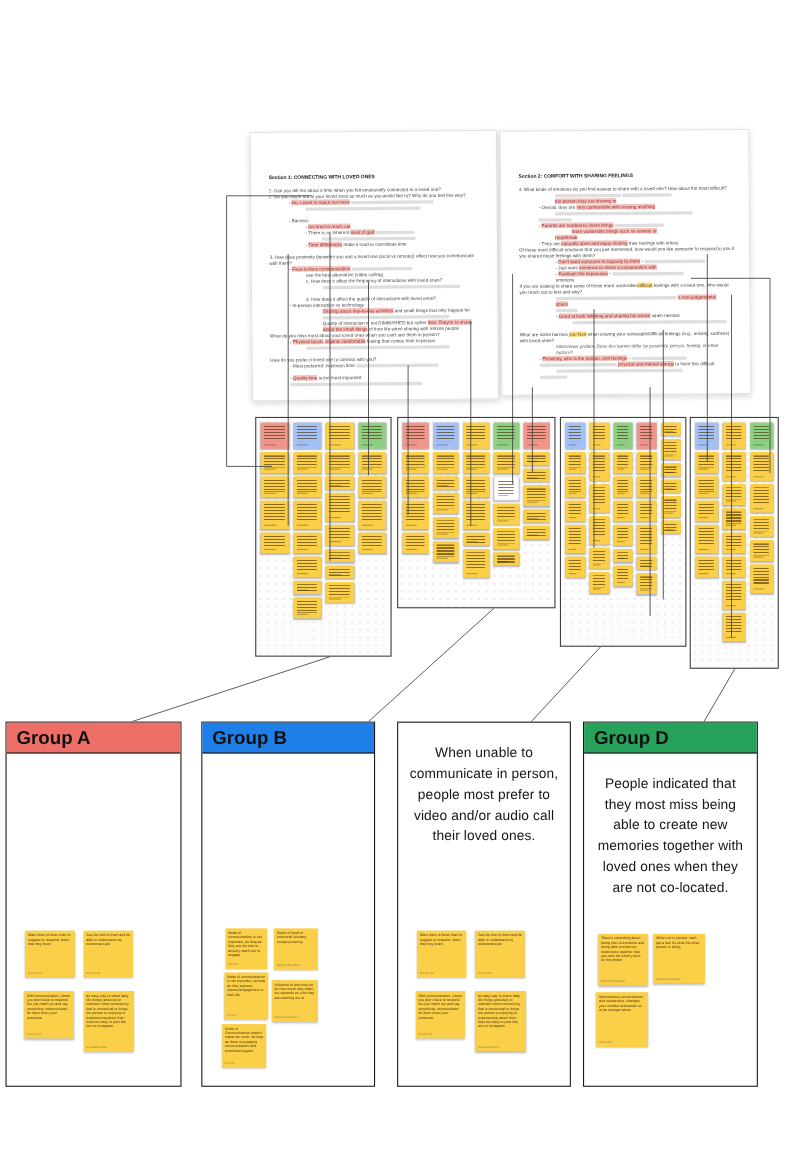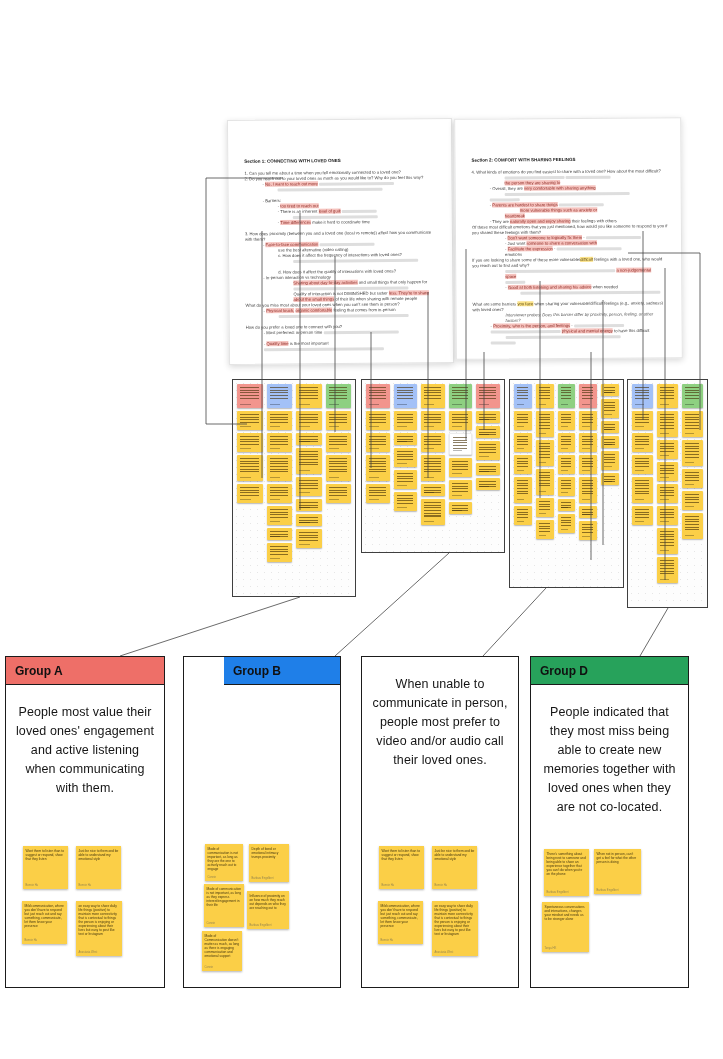--- a/index.html
+++ b/index.html
@@ -34,21 +34,21 @@
   .c-red{background:#f2958d;} .c-blue{background:#a3c1f7;} .c-yellow{background:#fbcf47;} .c-green{background:#8ed081;}
 
   
   #connector-layer{position:absolute;inset:0;z-index:5;pointer-events:none;}
   #connector-layer line{stroke:#454545;stroke-width:.8;}
 
   
   .gcard{position:absolute;top:656px;height:332px;background:#fff;border:1.5px solid #1b1b1b;
     box-sizing:border-box;z-index:6;}
   .gheader{height:27px;border-bottom:1.5px solid #1b1b1b;display:flex;align-items:center;
-    padding-left:9px;font-weight:bold;font-size:12px;color:#101010;}
+    padding-left:9px;font-weight:bold;font-size:17px;color:#101010;}
   .gbody{padding:18px 9px 0;text-align:center;font-size:12.5px;line-height:1.52;color:#151515;
     font-weight:500;letter-spacing:.1px;}
   .gnote{position:absolute;background:#fbcf47;box-shadow:0 1px 2px rgba(0,0,0,.3);overflow:hidden;}
   .gnote-inner{transform:scale(.5);transform-origin:0 0;width:200%;height:200%;box-sizing:border-box;
     padding:5px 5px 10px;font-size:6.5px;line-height:8px;color:#453710;position:relative;}
   .gnote-attr{position:absolute;bottom:4px;left:5px;font-size:5.4px;color:#97864e;}
 </style>
 </head>
 <body>
 
@@ -303,38 +303,37 @@
           <div class="note n-m"></div>
           <div class="note n-l"></div>
         </div>
       </div>
     </div>
 
   <div class="gcard" style="left:5px;width:160px;">
     <div class="gheader" style="background:#ee6f68;">
       <span>Group A</span>
     </div>
-    <div class="gbody">People most value their loved ones' engagement and active listening when communicating with them.</div>
     <div class="gnotes">
         <div class="gnote" style="left: 17px; top: 189px; width: 45px; height: 43px;">
           <div class="gnote-inner">Want them to listen than to suggest or respond, show that they listen<div class="gnote-attr">Bonnie Ha</div></div>
         </div>
         <div class="gnote" style="left: 70px; top: 189px; width: 45px; height: 43px;">
           <div class="gnote-inner">Just be nice to them and be able to understand my emotional style<div class="gnote-attr">Bonnie Ha</div></div>
         </div>
         <div class="gnote" style="left: 16px; top: 244px; width: 45px; height: 43px;">
           <div class="gnote-inner">Mild communication, where you don't have to respond but just reach out and say something, communicate, let them know your presence<div class="gnote-attr">Bonnie Ha</div></div>
         </div>
         <div class="gnote" style="left: 70px; top: 244px; width: 46px; height: 55px;">
           <div class="gnote-inner">an easy way to share daily life things (positive) to maintain more connectivity that is contextual to things the person is enjoying or experiencing about their lives but easy to post like text or Instagram<div class="gnote-attr">Anastasia West</div></div>
         </div>
       </div>
   </div>
 
-  <div class="gcard" style="left:183px;width:158px;padding-left:40px;">
+  <div class="gcard" style="left:183px;width:158px;">
     <div class="gheader" style="background:#1f7fe8;">
       <span>Group B</span>
     </div>
     <div class="gnotes">
         <div class="gnote" style="left: 21px; top: 187px; width: 38px; height: 37px;">
           <div class="gnote-inner">Mode of communication is not important, as long as they are the one to actively reach out to engage<div class="gnote-attr">Connie</div></div>
         </div>
         <div class="gnote" style="left: 65px; top: 187px; width: 40px; height: 38px;">
           <div class="gnote-inner">Depth of bond or emotional intimacy trumps proximity<div class="gnote-attr">Barbara Engelbert</div></div>
         </div>

